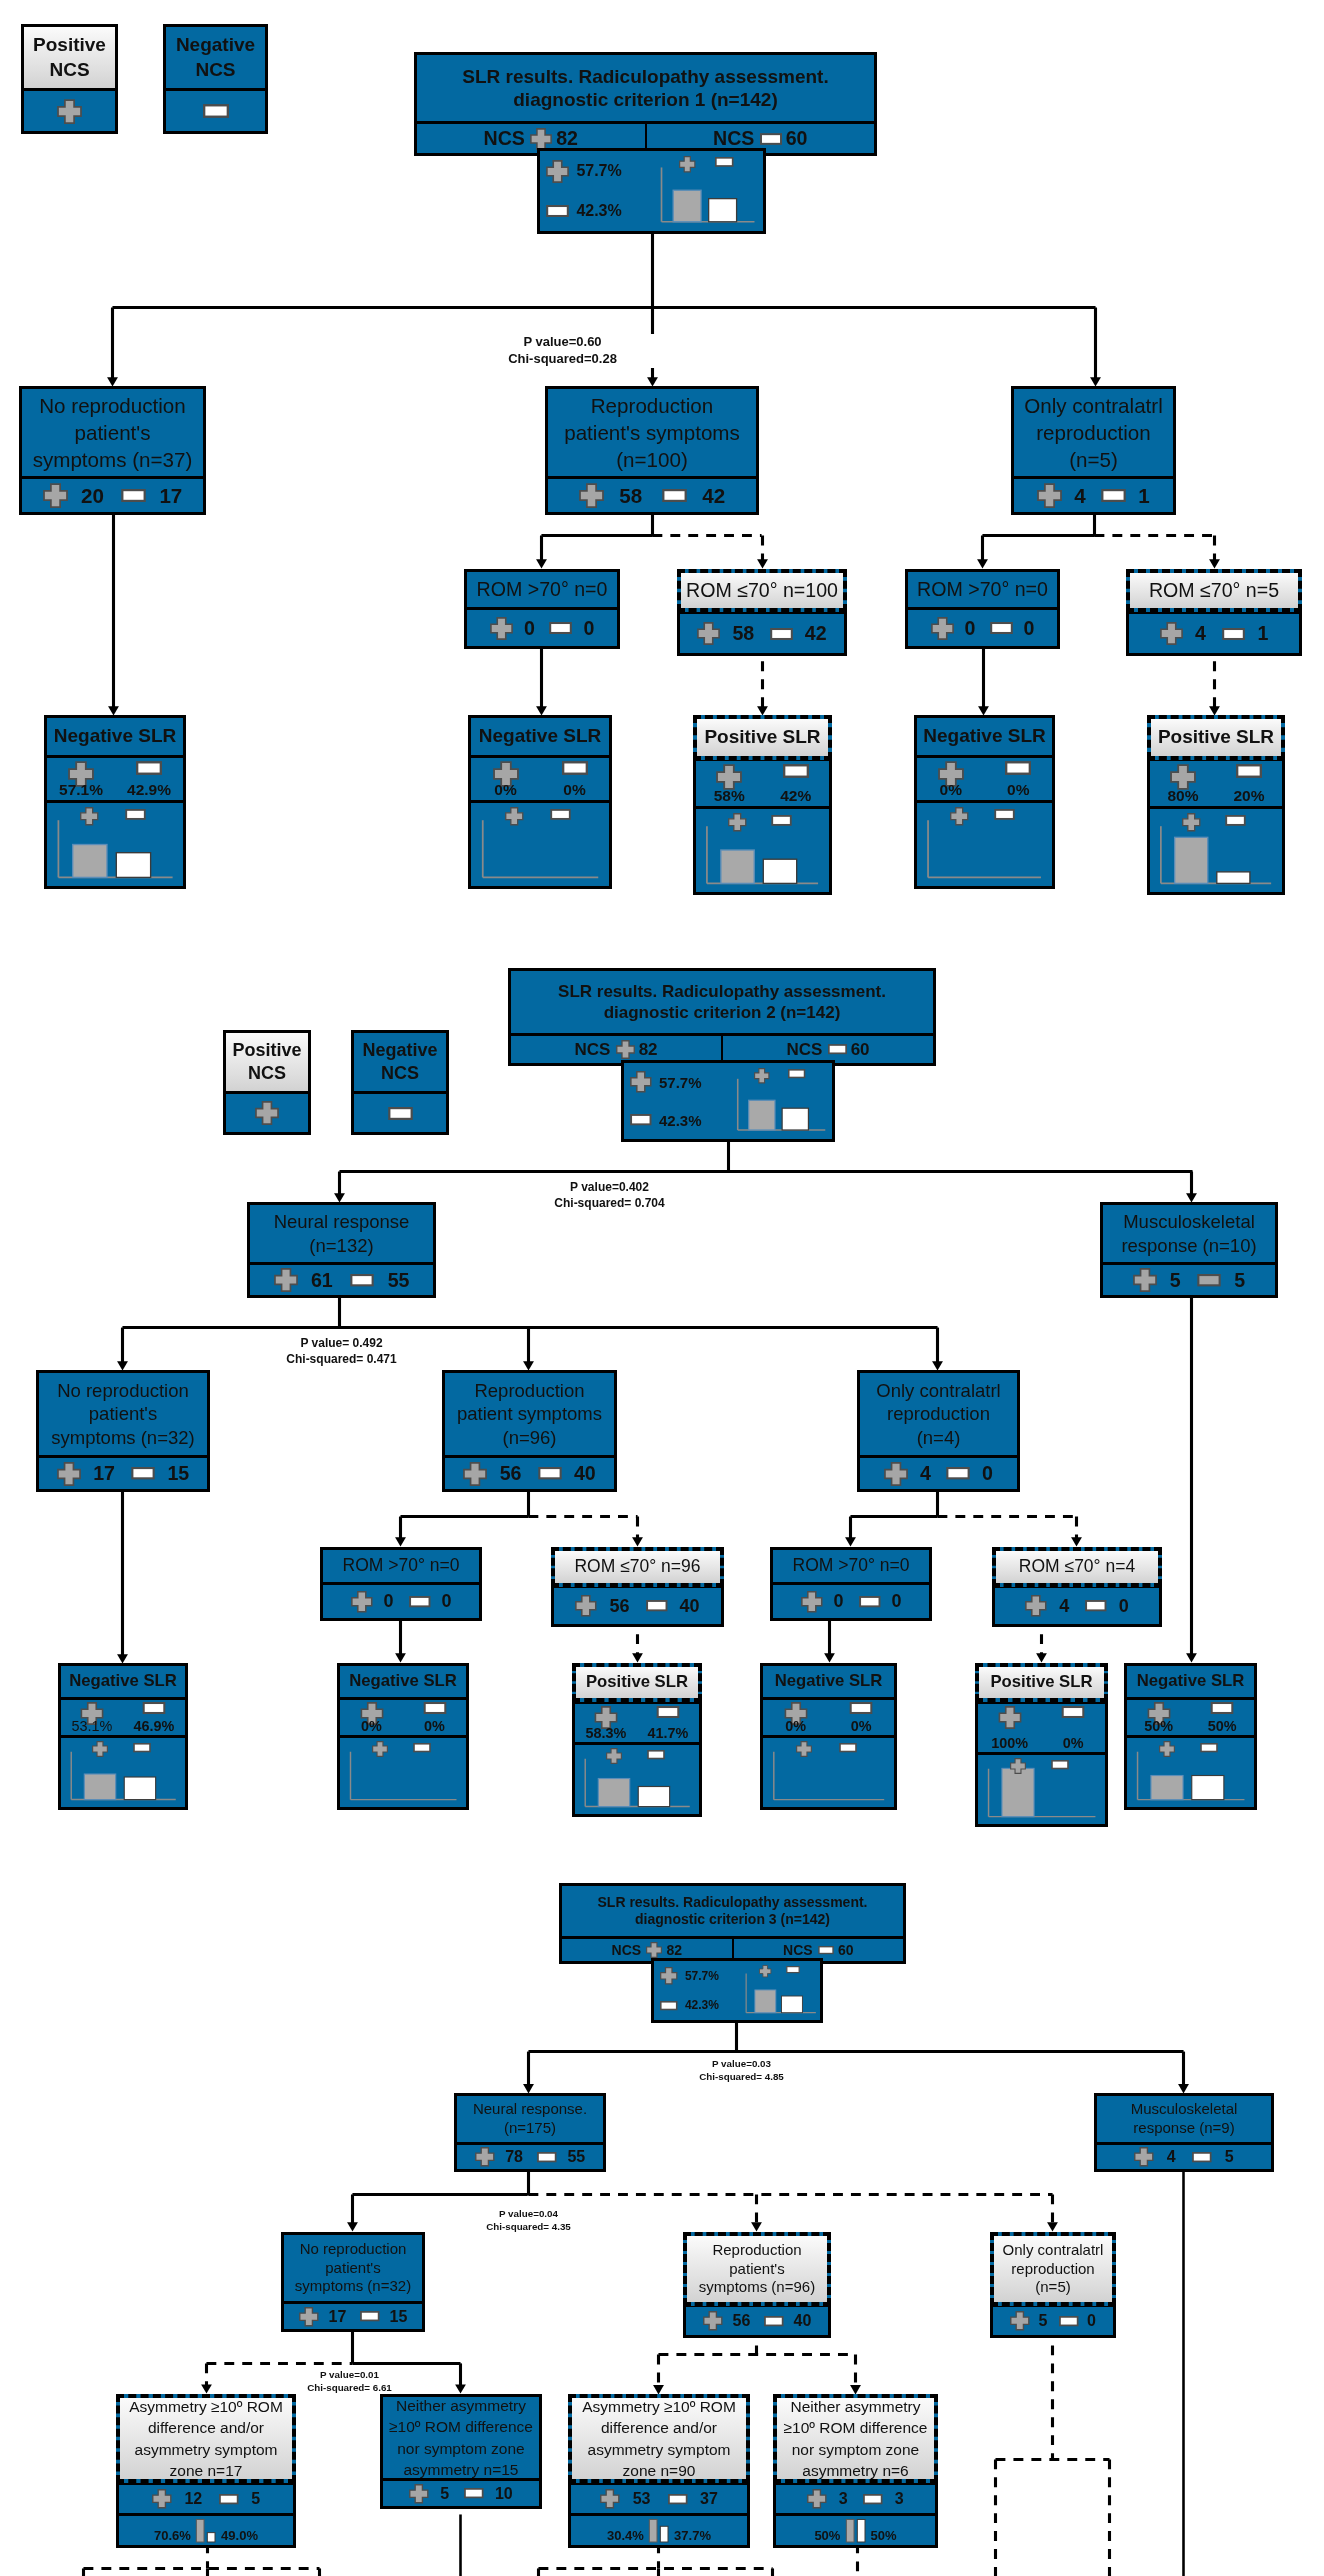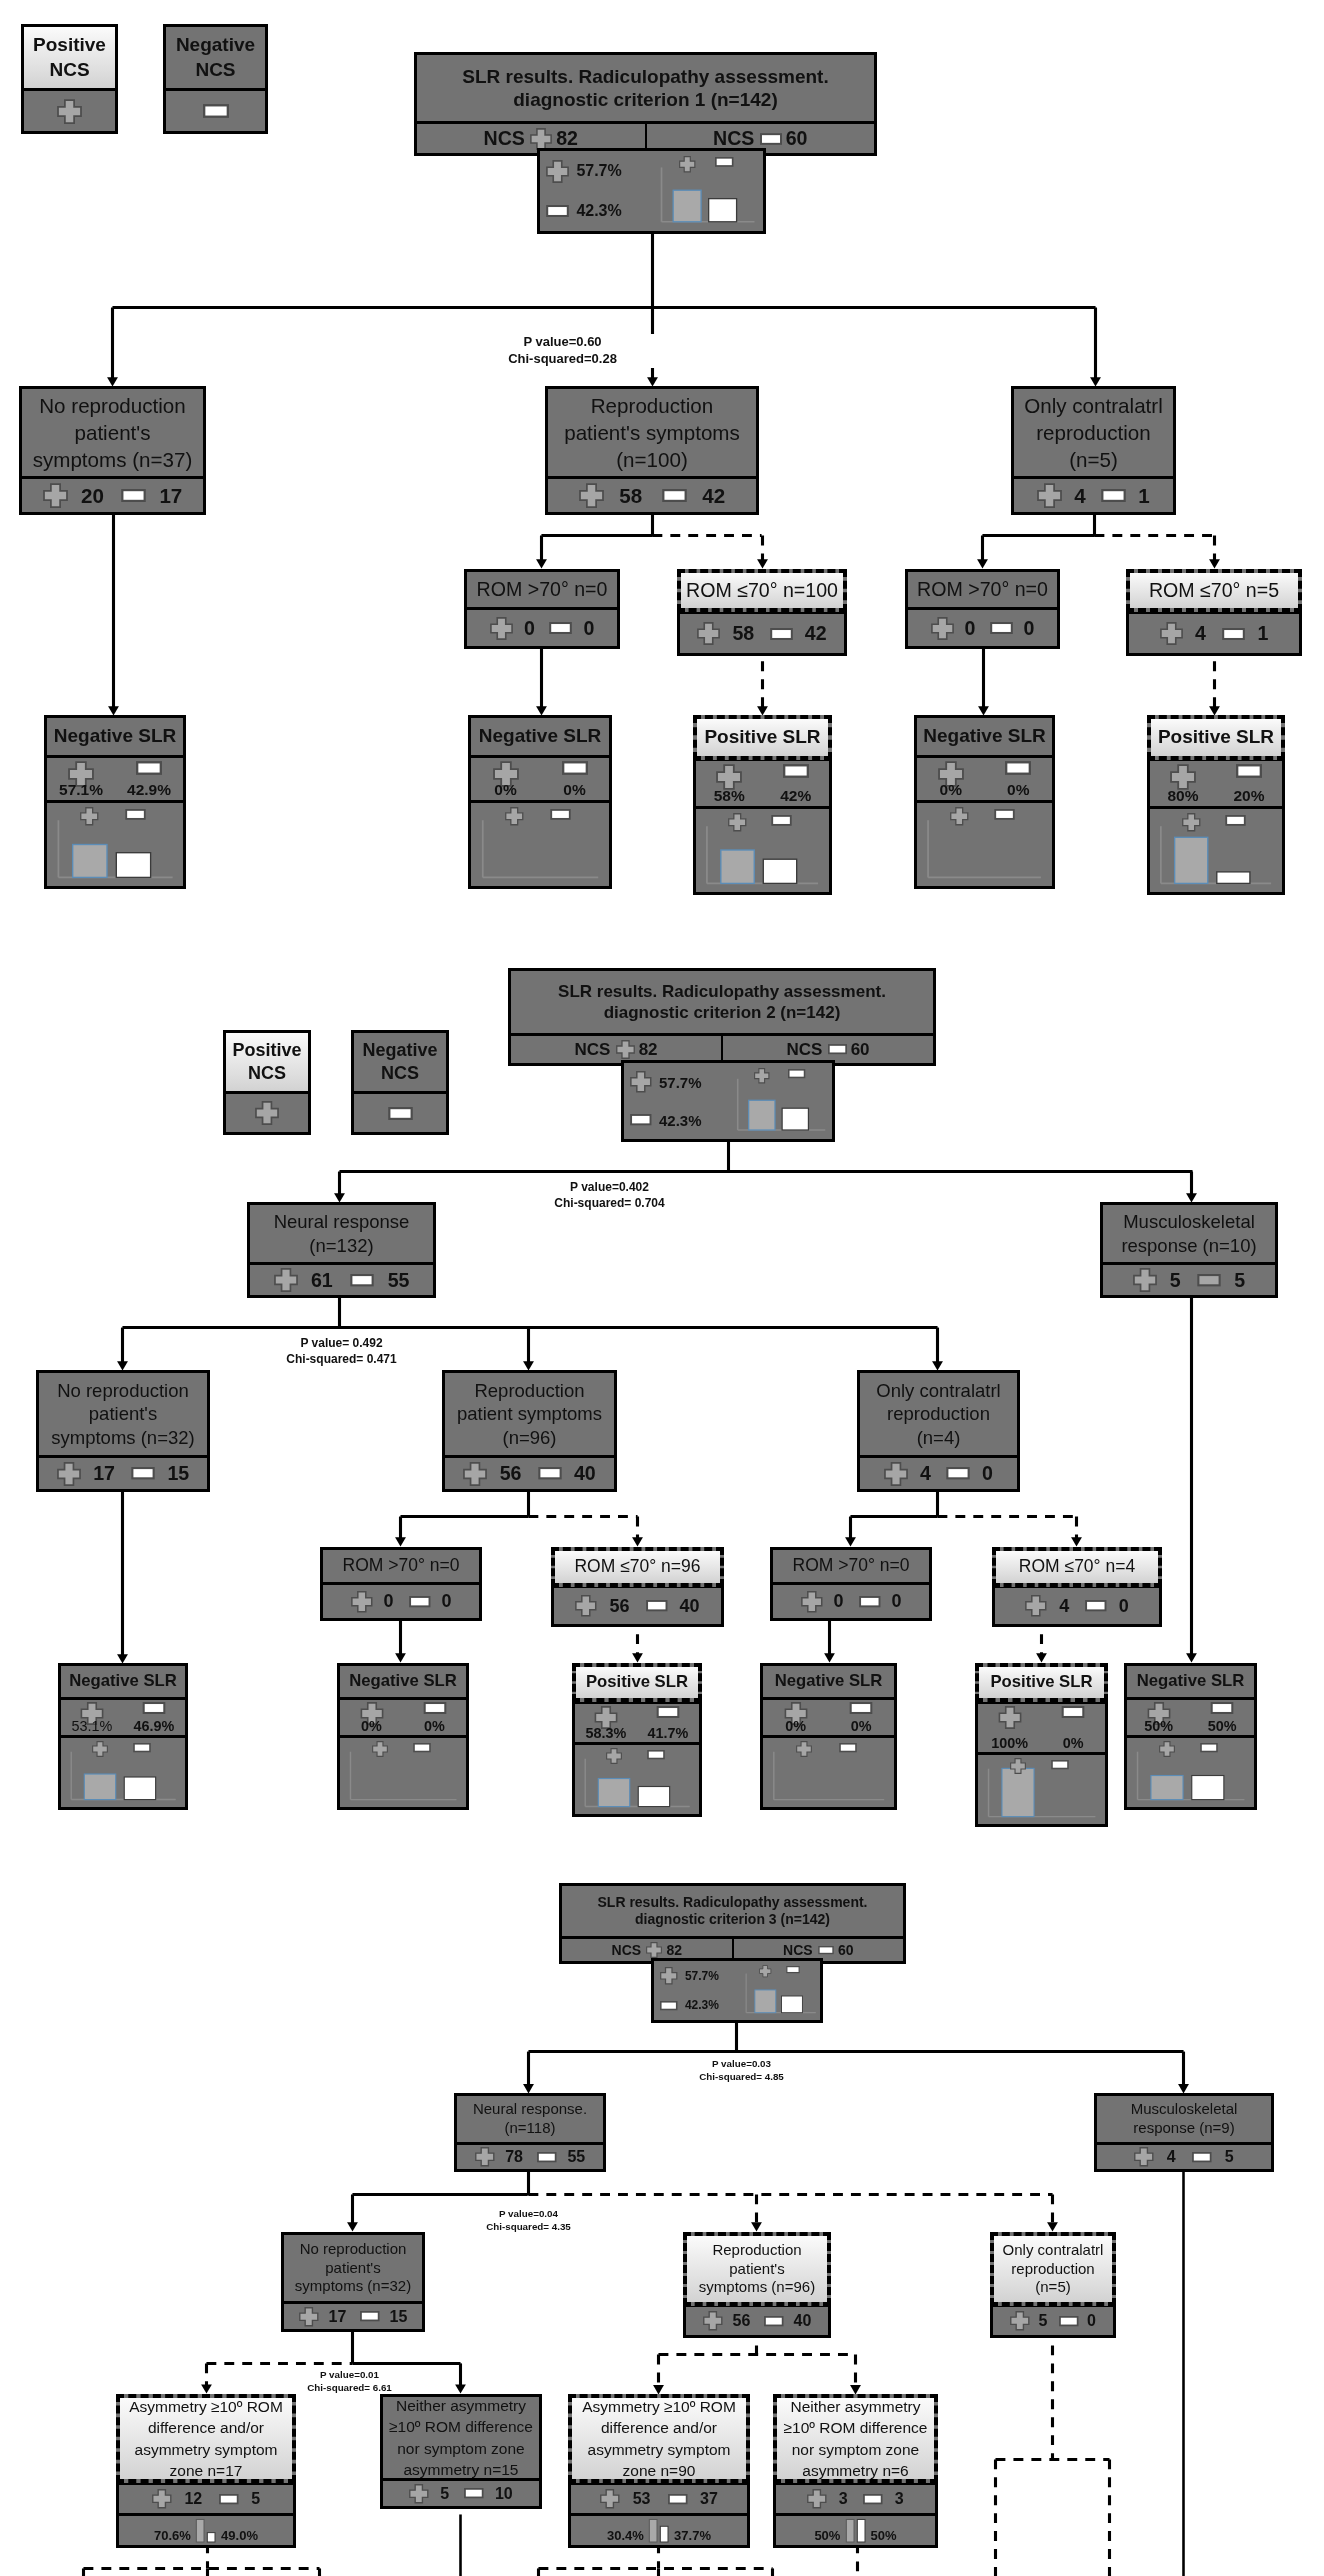--- a/index.html
+++ b/index.html
@@ -1,19 +1,19 @@
 <!DOCTYPE html>
 <html style="font-size:8.2px"><head>
 <meta charset="utf-8">
 <style>
   html,body{margin:0;padding:0;background:#ffffff;}
   body{width:1324px;height:2911px;overflow:hidden;
        font-family:"Liberation Sans",sans-serif;color:#111;}
   #canvas{position:relative;width:1324px;height:2911px;background:#fff;}
-  .node{position:absolute;box-sizing:border-box;background:#737373;border:3.1px solid #000;z-index:5;}
+  .node{position:absolute;box-sizing:border-box;background:#0369a1;border:3.1px solid #000;z-index:5;}
   .node.dashed{border-style:dashed;border-width:4.1px;}
   .rw{position:relative;box-sizing:border-box;width:100%;
       display:flex;align-items:center;justify-content:center;overflow:hidden;}
   .rw + .rw{border-top:3.1px solid #000;}
   .rw[data-sep] + .rw[data-sep]{border-top-width:var(--sepw);}
   .ttl{text-align:center;white-space:pre;}
   .gray{background:linear-gradient(to bottom,#fbfbfb 0%,#efefef 28%,#dedede 72%,#d2d2d2 100%);}
   .split{display:flex;width:100%;height:100%;}
   .split>div{flex:1;display:flex;align-items:center;justify-content:center;}
   .split>div+div{border-left:2.1px solid #000;}
@@ -960,21 +960,21 @@
               <svg class="ic" width="14" height="7.2" viewBox="0 0 100 53" style="position: absolute; left: 46px; top: 3px;">
                 <rect x="4.5" y="4.5" width="91" height="44" fill="#ffffff" stroke="#4d4d4d" stroke-width="9"></rect>
               </svg>
             </div>
           </div>
         </div>
       </div>
     </div>
     <div class="node" id="s3-neural" style="border-width: 3.1px; left: 454px; top: 2093px; width: 152px;">
       <div class="rw ttl" data-sep="6" style="height: 46px; --sepw: 3.1px; font-size: 15px; font-weight: 400; line-height: 1.26;">Neural response.
-(n=118)</div>
+(n=175)</div>
       <div class="rw" data-sep="6" style="height: 27px; --sepw: 3.1px;">
         <div class="stats" style="justify-content: center;">
           <div style="font-size: 16px; font-weight: 700; flex: 0 0 auto; justify-content: center; gap: 10.8px; margin-right: 14px;">
             <svg class="ic" width="19.6" height="19.6" viewBox="0 0 100 100">
               <path d="M 31.5 4 L 68.5 4 L 68.5 31.5 L 96 31.5 L 96 68.5 L 68.5 68.5 L 68.5 96 L 31.5 96 L 31.5 68.5 L 4 68.5 L 4 31.5 L 31.5 31.5 Z" fill="#a6a6a6" stroke="#4d4d4d" stroke-width="7" stroke-linejoin="miter"></path>
             </svg>
             <span>78</span>
           </div>
           <div style="font-size: 16px; font-weight: 700; flex: 0 0 auto; justify-content: center; gap: 10.8px; margin-right: 0px;">
             <svg class="ic" width="19.6" height="10.3" viewBox="0 0 100 53">

